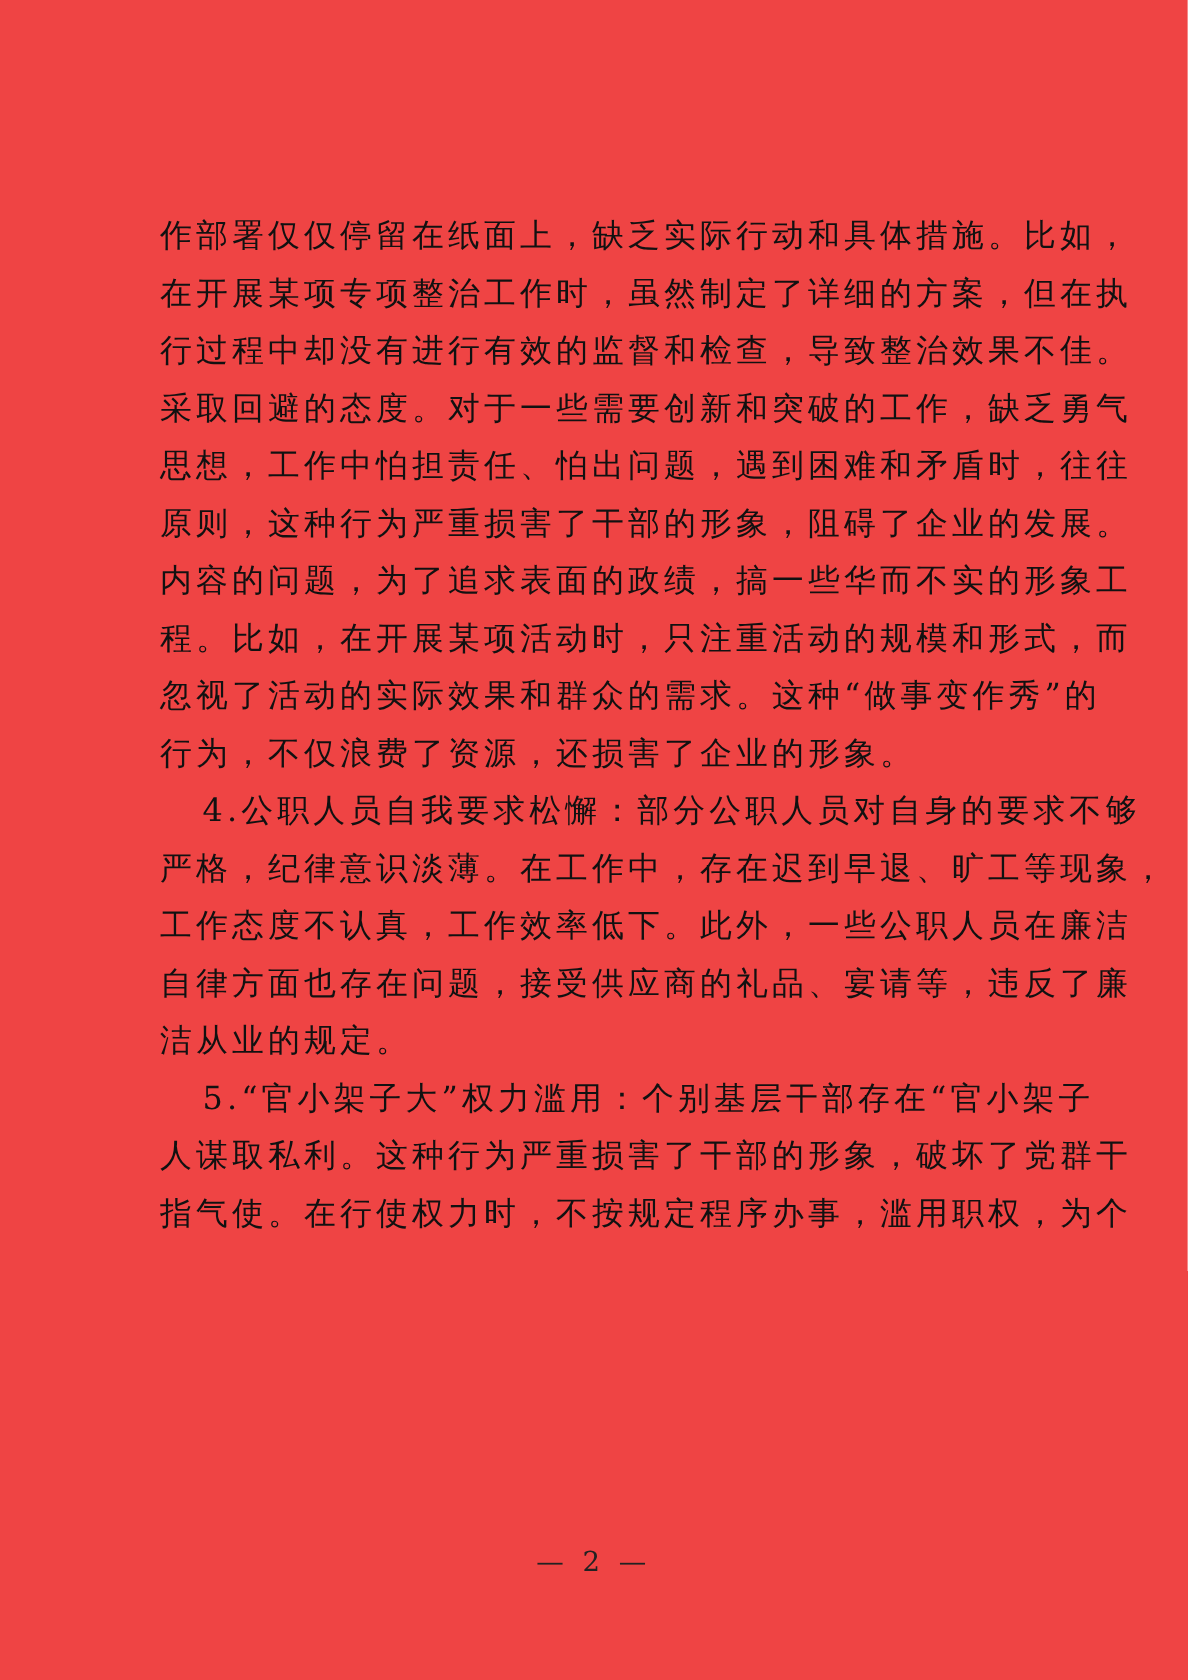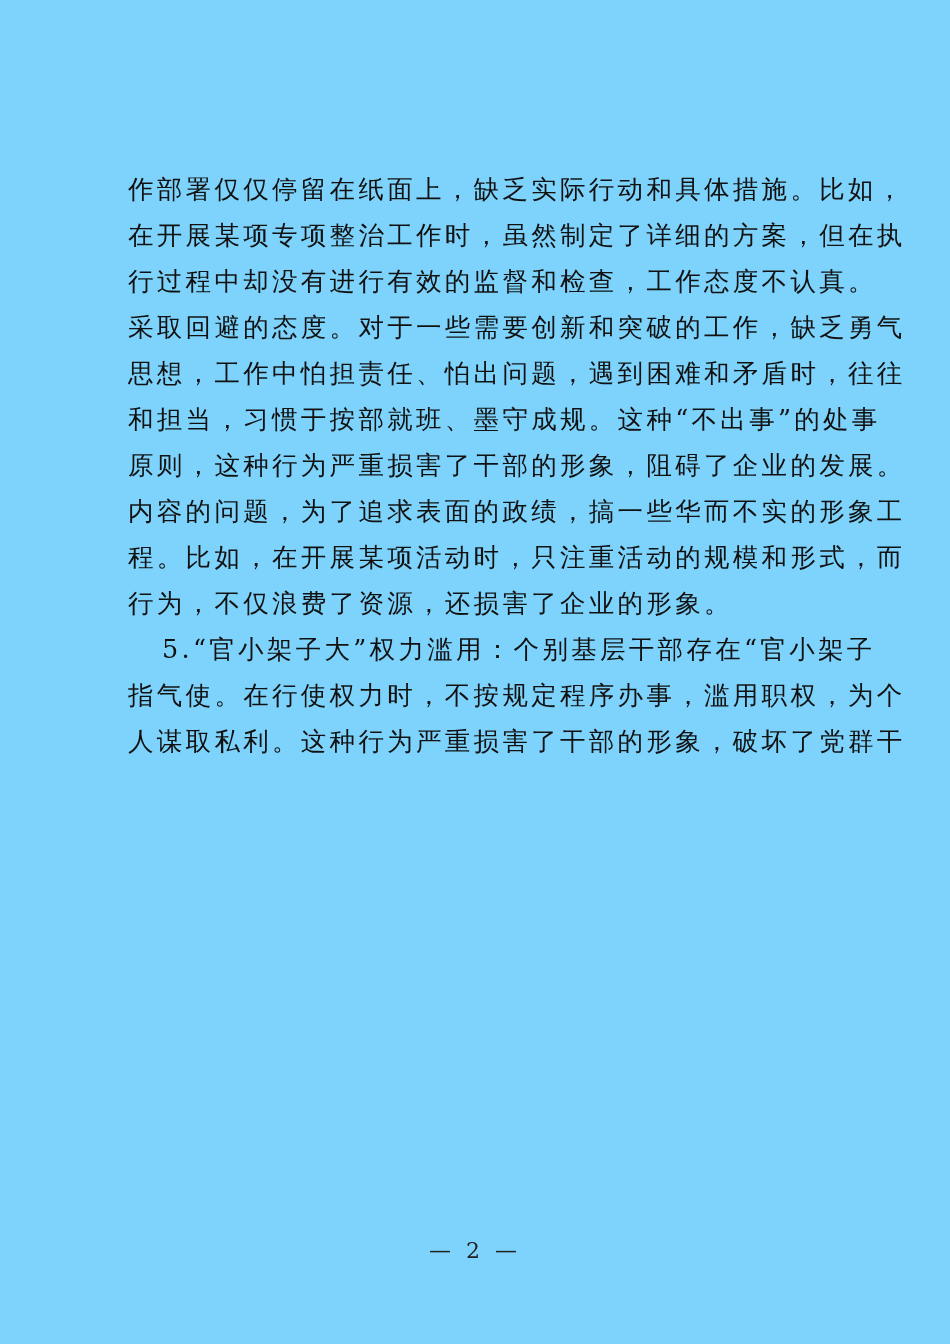--- a/index.html
+++ b/index.html
@@ -14,21 +14,21 @@
       overflow: hidden;
       font-family: "DejaVu Serif", "Liberation Serif", serif;
       color: #111111;
     }
     .page {
       position: absolute;
       left: 0;
       top: 0;
       width: 950px;
       height: 1344px;
-      background: #7dd3fc;
+      background: #ef4444;
     }
     .body-text {
       position: absolute;
       left: 128px;
       top: 166px;
       width: 706px;
     }
     .line {
       height: 46px;
       line-height: 46px;
@@ -57,39 +57,46 @@
   </style>
 </head>
 <body>
 
 <div class="page">
   <div class="body-text">
 
     <div>
       <div class="line">作部署仅仅停留在纸面上，缺乏实际行动和具体措施。比如，</div>
       <div class="line">在开展某项专项整治工作时，虽然制定了详细的方案，但在执</div>
-      <div class="line last">行过程中却没有进行有效的监督和检查，工作态度不认真。</div>
+      <div class="line last">行过程中却没有进行有效的监督和检查，导致整治效果不佳。</div>
     </div>
 
     <div>
       <div class="line">采取回避的态度。对于一些需要创新和突破的工作，缺乏勇气</div>
       <div class="line">思想，工作中怕担责任、怕出问题，遇到困难和矛盾时，往往</div>
-      <div class="line">和担当，习惯于按部就班、墨守成规。这种“不出事”的处事</div>
       <div class="line last">原则，这种行为严重损害了干部的形象，阻碍了企业的发展。</div>
     </div>
 
     <div>
       <div class="line">内容的问题，为了追求表面的政绩，搞一些华而不实的形象工</div>
       <div class="line">程。比如，在开展某项活动时，只注重活动的规模和形式，而</div>
+      <div class="line">忽视了活动的实际效果和群众的需求。这种“做事变作秀”的</div>
       <div class="line last">行为，不仅浪费了资源，还损害了企业的形象。</div>
     </div>
 
+    <div>
+      <div class="line indent">4.公职人员自我要求松懈：部分公职人员对自身的要求不够</div>
+      <div class="line">严格，纪律意识淡薄。在工作中，存在迟到早退、旷工等现象，</div>
+      <div class="line">工作态度不认真，工作效率低下。此外，一些公职人员在廉洁</div>
+      <div class="line">自律方面也存在问题，接受供应商的礼品、宴请等，违反了廉</div>
+      <div class="line last">洁从业的规定。</div>
+    </div>
 
     <div>
       <div class="line indent">5.“官小架子大”权力滥用：个别基层干部存在“官小架子</div>
+      <div class="line">人谋取私利。这种行为严重损害了干部的形象，破坏了党群干</div>
       <div class="line">指气使。在行使权力时，不按规定程序办事，滥用职权，为个</div>
-      <div class="line">人谋取私利。这种行为严重损害了干部的形象，破坏了党群干</div>
     </div>
 
   </div>
 
   <div class="page-number">— 2 —</div>
 </div>
 
 </body></html>

